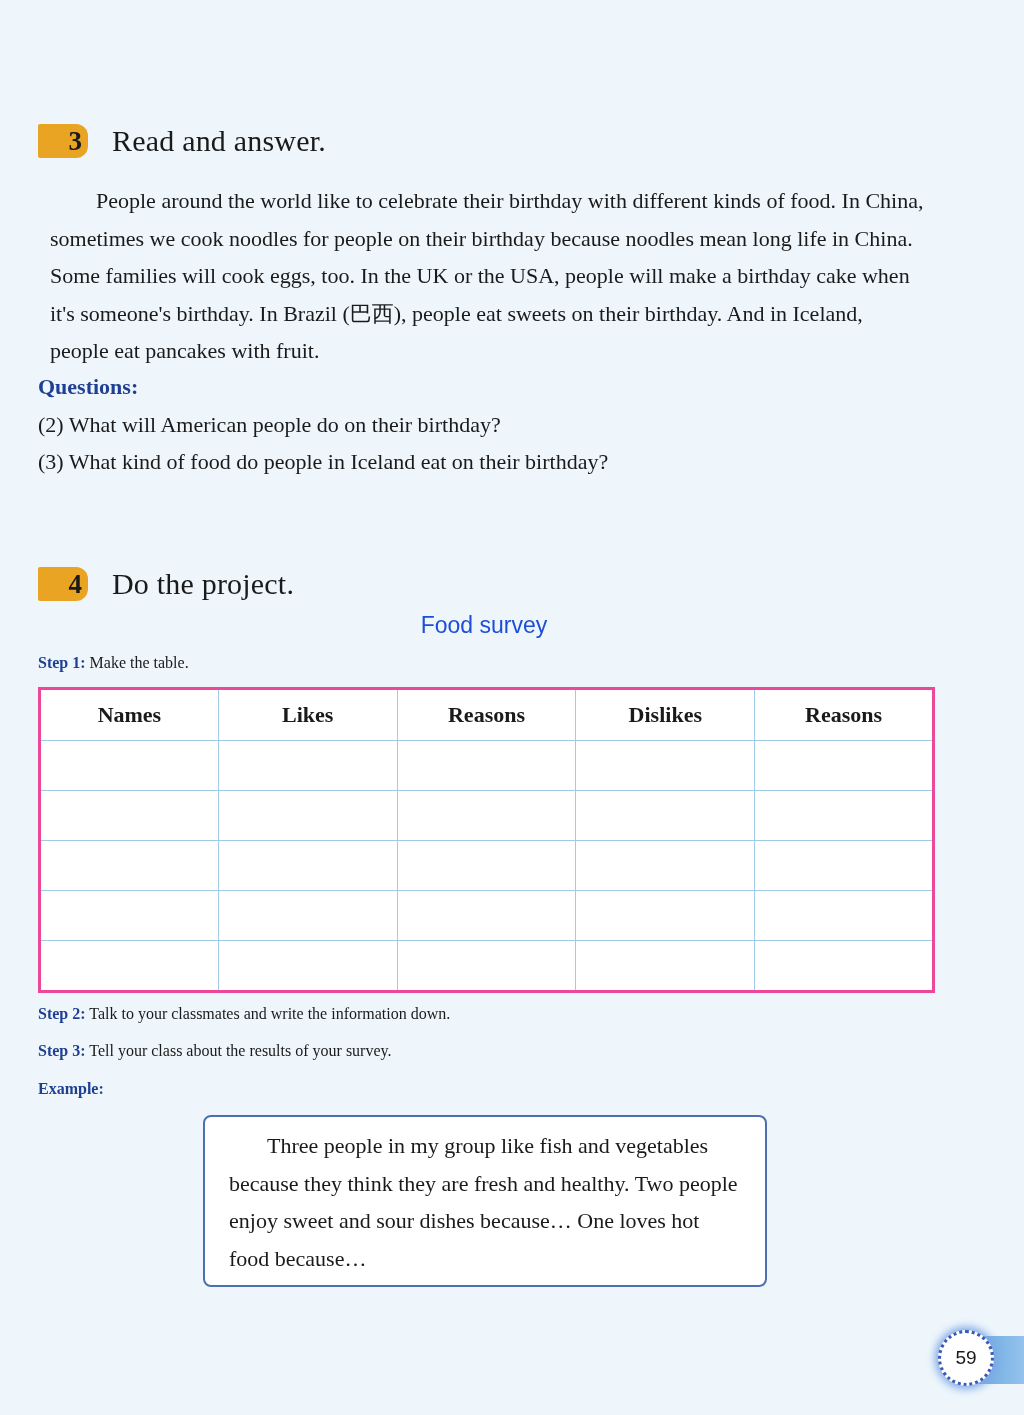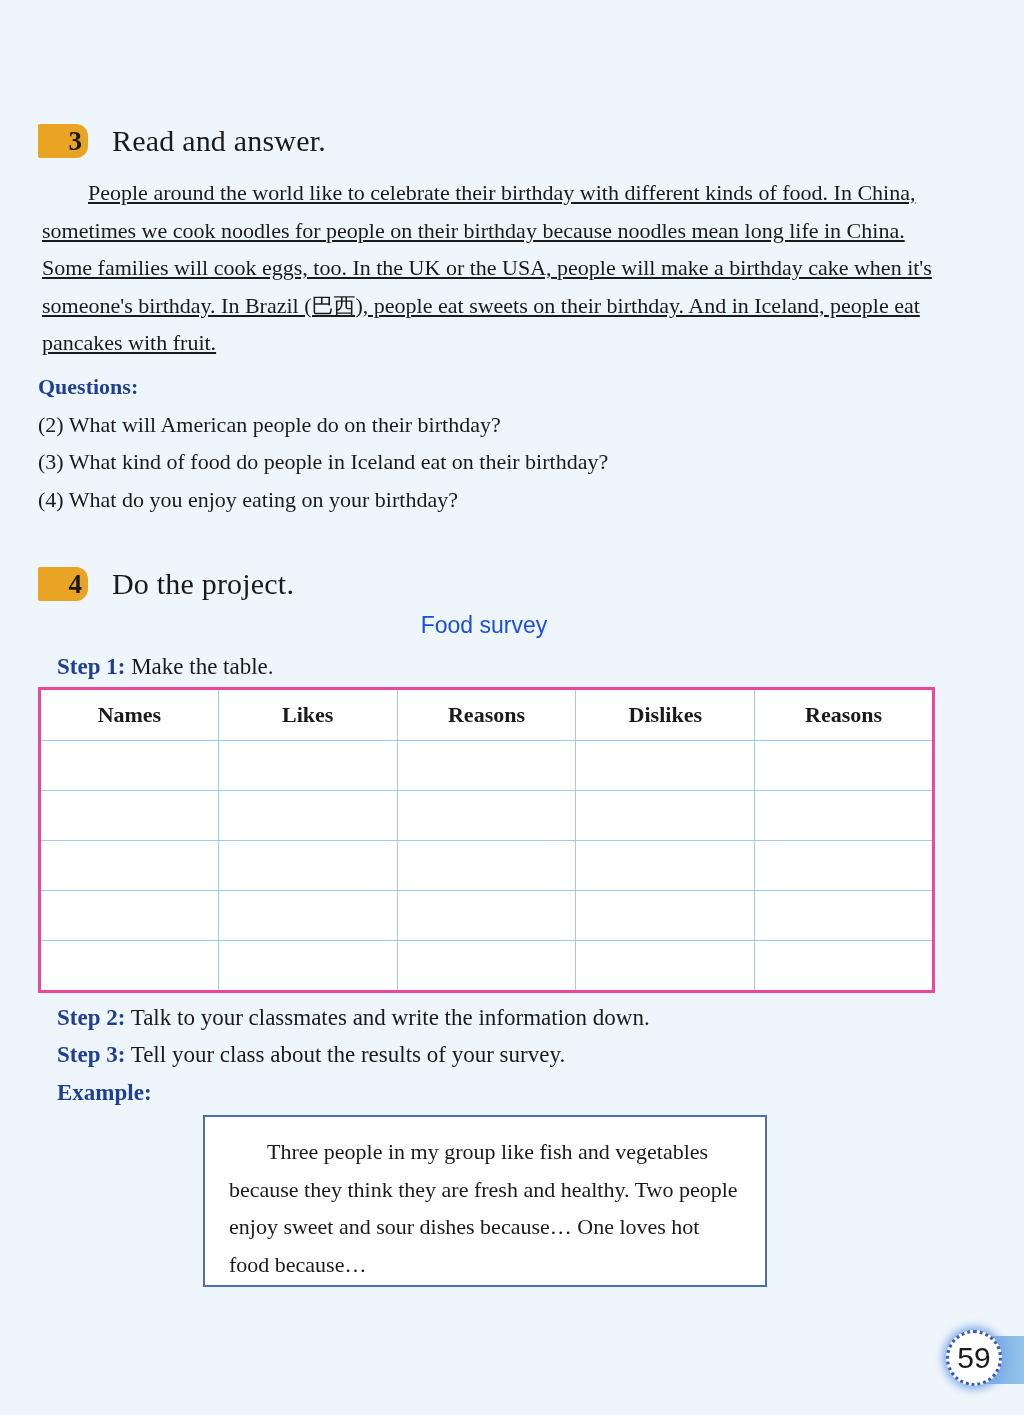--- a/index.html
+++ b/index.html
@@ -15,81 +15,80 @@
     border-radius: 2px 12px 12px 2px;
     display: flex; align-items: center; justify-content: flex-end;
     padding-right: 6px; box-sizing: border-box;
     font-weight: bold; font-size: 27px; color: #1a1a1a;
   }
   .section-title { font-weight: normal; font-size: 30px; margin-left: 24px; letter-spacing: 0.2px; }
   .passage {
     position: absolute; left: 38px; top: 170px; width: 900px;
     font-size: 22px; line-height: 37.5px;
   }
-  .passage p { margin: 4px; text-indent: 46px; text-decoration: underline; }
+  .passage p { margin: 12px; text-indent: 46px; }
   .blue-label { color: #1f3f95; font-weight: bold; }
   .questions { position: absolute; left: 38px; top: 368px; font-size: 22px; line-height: 37.5px; }
   .questions .q { white-space: nowrap; }
   .survey-title {
     position: absolute; left: 0; width: 968px; top: 612px; text-align: center;
     font-family: "Liberation Sans", "DejaVu Sans", sans-serif;
     color: #1d4ed8; font-size: 23px;
   }
-  .step { position: absolute; left: 38px; font-size: 23px; white-space: nowrap; margin-left: 19px; }
+  .step { position: absolute; left: 38px; font-size: 16px; white-space: nowrap; }
   .survey-table {
     position: absolute; left: 38px; top: 687px; width: 897px; height: 304px;
     border: 3px solid #ec4899; box-sizing: border-box; background: #ffffff;
     border-collapse: collapse; table-layout: fixed;
   }
   .survey-table th, .survey-table td {
     border: 1.5px solid #9fcbe4; padding: 0;
   }
   .survey-table th {
     height: 50px; font-size: 22px; font-weight: bold; text-align: center;
     font-family: "Liberation Serif", "DejaVu Serif", serif;
   }
   .survey-table td { height: 49px; }
   .example-box {
     position: absolute; left: 203px; top: 1115px; width: 564px; height: 172px;
-    box-sizing: border-box; border: 2px solid #4d6fb0; border-radius: 0;
-    background: #ffffff; padding: 16px 22px 0 24px;
+    box-sizing: border-box; border: 2px solid #4d6fb0; border-radius: 8px;
+    background: #ffffff; padding: 10px 22px 0 24px;
     font-size: 22px; line-height: 37.5px;
   }
   .example-box p { margin: 0; text-indent: 38px; }
   .page-num-wrap { position: absolute; right: 0; top: 1330px; width: 90px; height: 70px; }
   .page-tab {
     position: absolute; left: 40px; top: 6px; width: 60px; height: 48px;
     background: linear-gradient(90deg, #6aa9e0, #9cc7ee);
   }
   .page-circle {
-    position: absolute; left: 12px; top: 0; width: 56px; height: 56px; border-radius: 50%;
+    position: absolute; left: 4px; top: 0; width: 56px; height: 56px; border-radius: 50%;
     background: #ffffff; border: 3px dotted #3a5ab8;
     box-shadow: 0 0 8px 3px #7da6e6;
     display: flex; align-items: center; justify-content: center;
-    font-family: "Liberation Sans", "DejaVu Sans", sans-serif; font-size: 30px; color: #1a1a1a;
+    font-family: "Liberation Sans", "DejaVu Sans", sans-serif; font-size: 19px; color: #1a1a1a;
     box-sizing: border-box;
   }
 </style>
 </head>
 <body>
 
 <div class="section-head" style="top:124px;">
   <div class="badge">3</div>
   <div class="section-title">Read and answer.</div>
 </div>
 
 <div class="passage">
   <p>People around the world like to celebrate their birthday with different kinds of food. In China, sometimes we cook noodles for people on their birthday because noodles mean long life in China. Some families will cook eggs, too. In the UK or the USA, people will make a birthday cake when it's someone's birthday. In Brazil (巴西), people eat sweets on their birthday. And in Iceland, people eat pancakes with fruit.</p>
 </div>
 
 <div class="questions">
   <div class="blue-label">Questions:</div>
   <div class="q">(2) What will American people do on their birthday?</div>
   <div class="q">(3) What kind of food do people in Iceland eat on their birthday?</div>
-  <div class="q">(4) What do you enjoy eating on your birthday?</div>
 </div>
 
 <div class="section-head" style="top:567px;">
   <div class="badge">4</div>
   <div class="section-title">Do the project.</div>
 </div>
 
 <div class="survey-title">Food survey</div>
 
 <div class="step" style="top:654px;">

